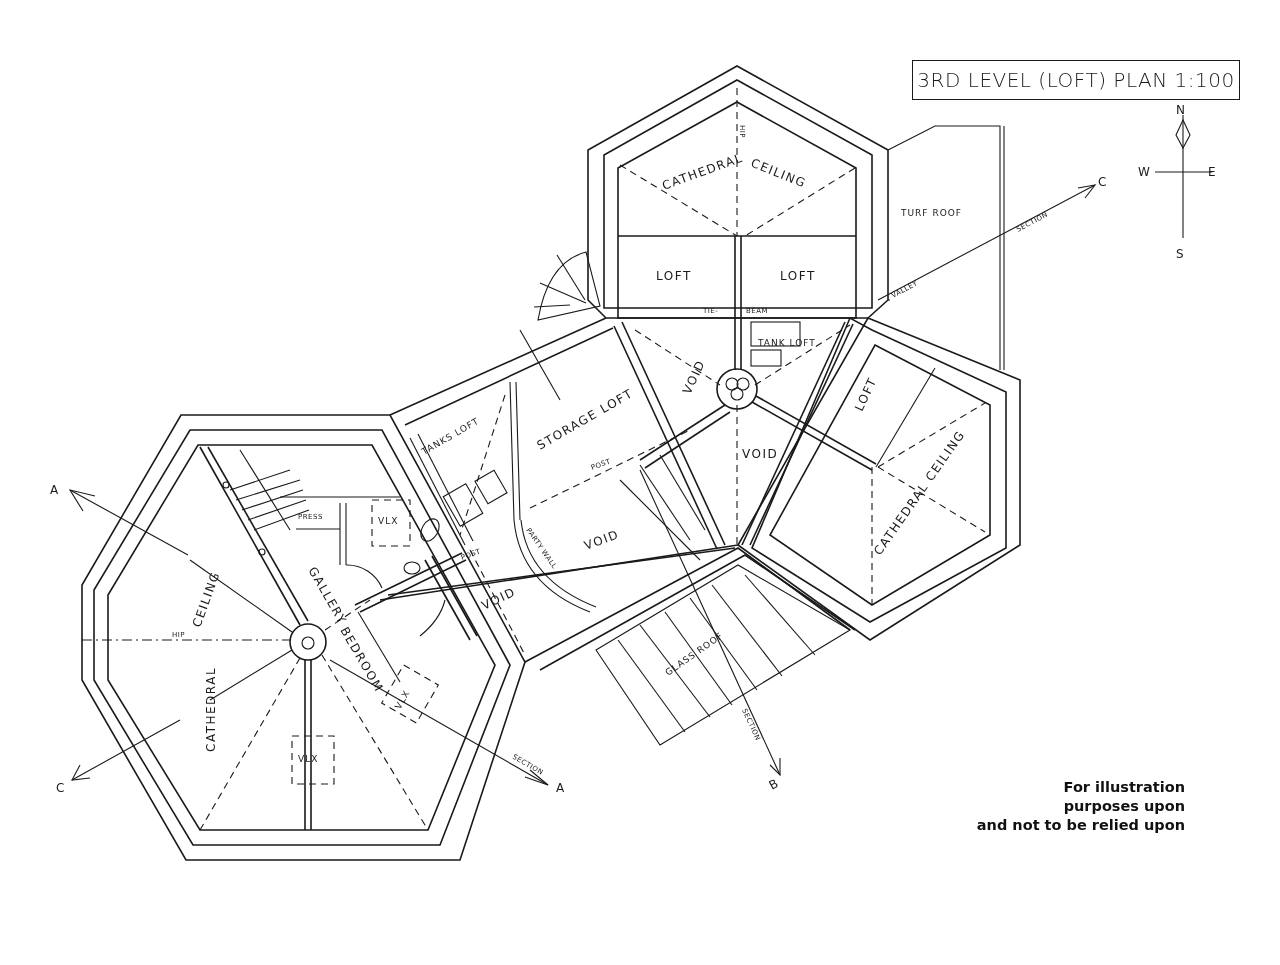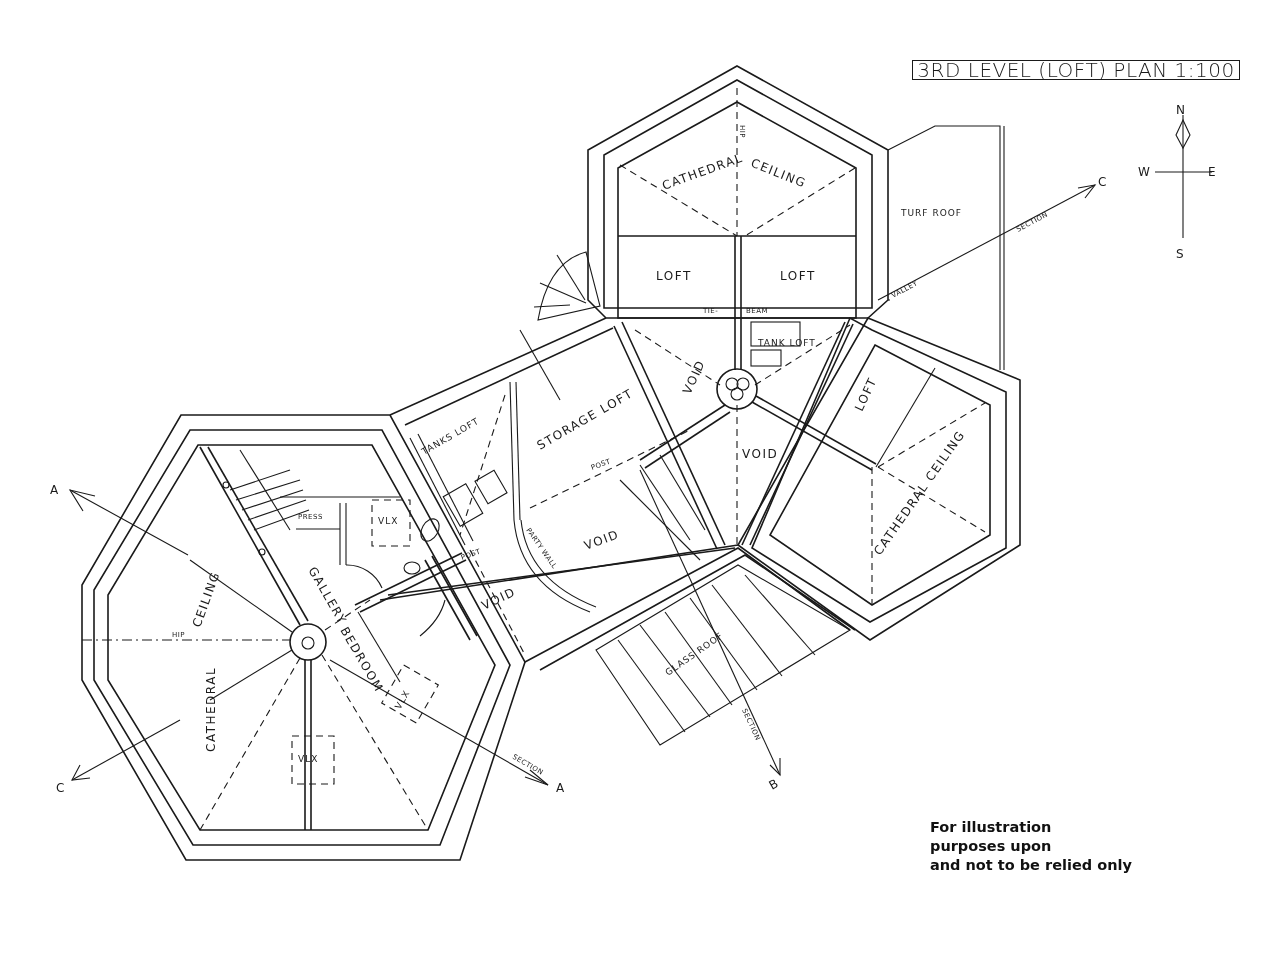--- a/index.html
+++ b/index.html
@@ -5,23 +5,23 @@
   html, body { margin:0; padding:0; background:#ffffff; }
   body { width:1280px; height:965px; position:relative; overflow:hidden; font-family:"DejaVu Sans", sans-serif; }
   #plan { position:absolute; left:0; top:0; width:1280px; height:965px; }
   .ln { stroke:#1a1a1a; stroke-width:1.6; fill:none; stroke-linejoin:miter; }
   .thin { stroke:#1a1a1a; stroke-width:1.1; fill:none; }
   .dash { stroke:#1a1a1a; stroke-width:1.1; fill:none; stroke-dasharray:7 5; }
   .dashdot { stroke:#1a1a1a; stroke-width:1.1; fill:none; stroke-dasharray:10 4 2 4; }
   .lbl { font-family:"DejaVu Sans", sans-serif; fill:#1a1a1a; font-size:12px; letter-spacing:1.5px; }
   .lbl-sm { font-family:"DejaVu Sans", sans-serif; fill:#1a1a1a; font-size:7px; letter-spacing:0.5px; }
   .lbl-md { font-family:"DejaVu Sans", sans-serif; fill:#1a1a1a; font-size:9px; letter-spacing:1px; }
-  .title-box { position:absolute; left:912px; top:60px; width:328px; height:20px; border:1.5px solid #1a1a1a; box-sizing:border-box; display:flex; align-items:center; justify-content:center; }
+  .title-box { position:absolute; left:912px; top:60px; width:328px; height:40px; border:1.5px solid #1a1a1a; box-sizing:border-box; display:flex; align-items:center; justify-content:center; }
   .title-text { font-family:"DejaVu Sans", sans-serif; font-size:20px; font-weight:300; color:#1a1a1a; letter-spacing:0.5px; white-space:nowrap; }
-  .disclaimer { position:absolute; left:930px; top:778px; width:255px; text-align:left; font-family:"DejaVu Sans", sans-serif; font-weight:bold; font-size:14.5px; line-height:19px; color:#111;margin-top:40px; }
+  .disclaimer { position:absolute; left:930px; top:778px; width:255px; text-align:right; font-family:"DejaVu Sans", sans-serif; font-weight:bold; font-size:14.5px; line-height:19px; color:#111; }
   .disclaimer div { white-space:nowrap; }
 </style>
 </head>
 <body>
 
 <svg id="plan" viewBox="0 0 1280 965" xmlns="http://www.w3.org/2000/svg">
 
   <g>
     <polygon class="ln" points="737,66 888,150 888,300 868,318 606,318 588,300 588,150"></polygon>
     <polygon class="ln" points="737,80 872,155 872,308 604,308 604,155"></polygon>
@@ -233,14 +233,14 @@
   </g>
 </svg>
 
 <div class="title-box">
   <span class="title-text">3RD LEVEL (LOFT) PLAN 1:100</span>
 </div>
 
 <div class="disclaimer">
   <div>For illustration</div>
   <div>purposes upon</div>
-  <div>and not to be relied only</div>
+  <div>and not to be relied upon</div>
 </div>
 
 </body></html>

